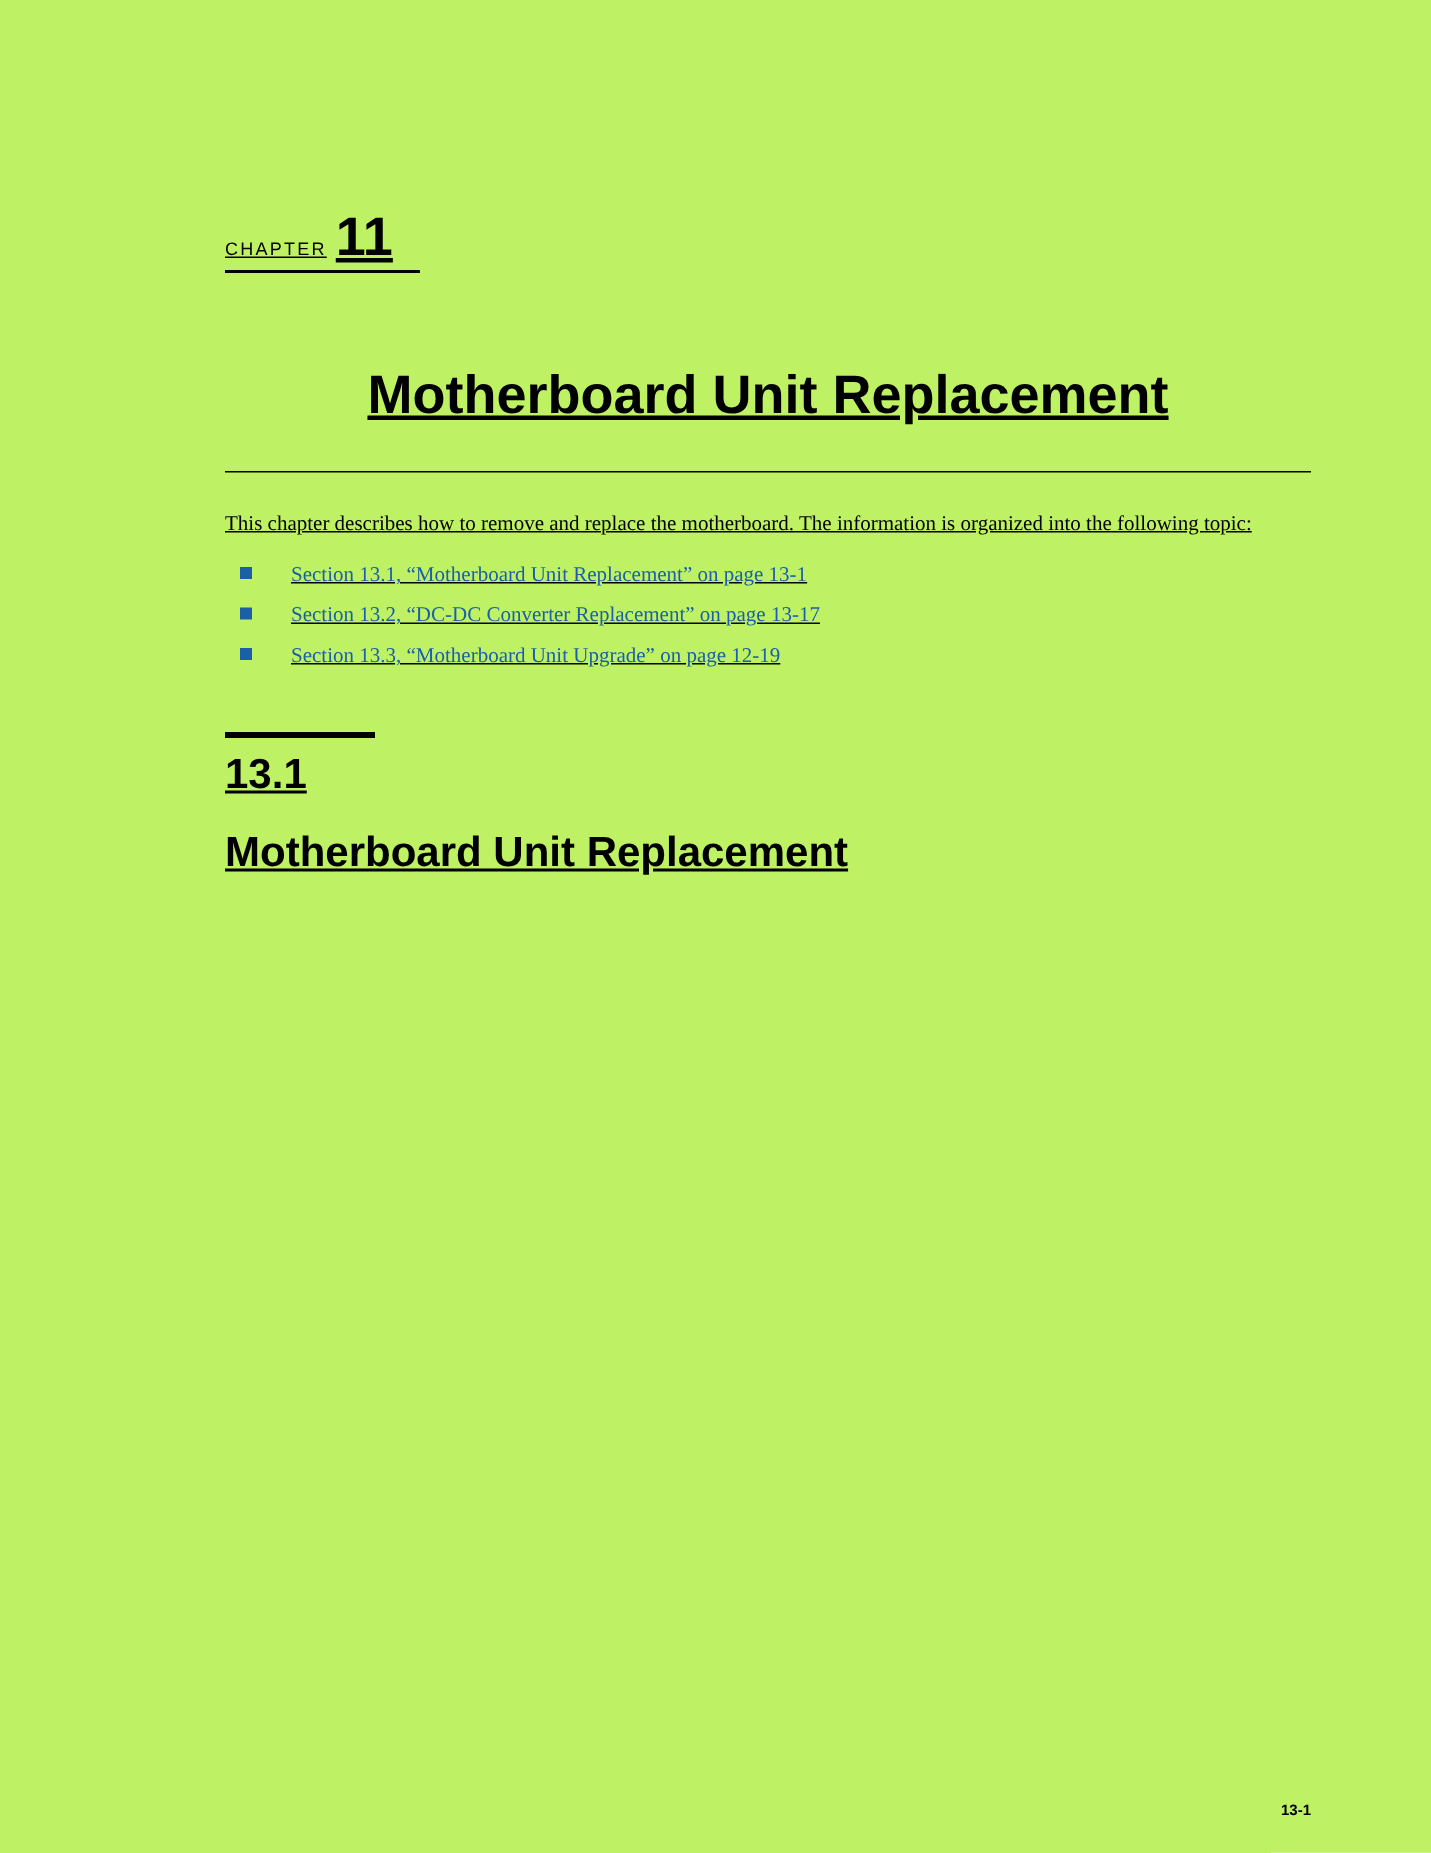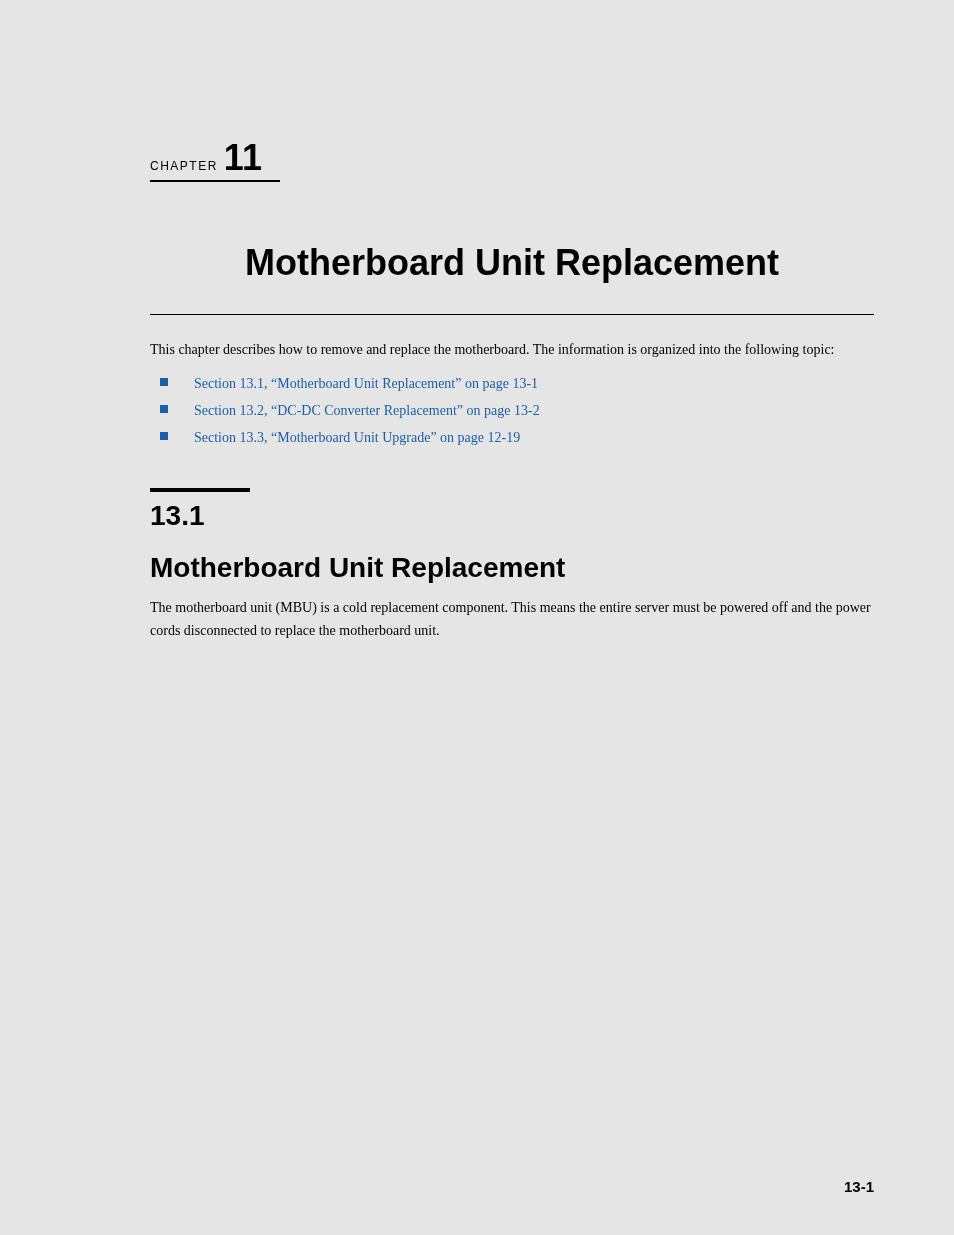--- a/index.html
+++ b/index.html
@@ -13,23 +13,24 @@
       font-family: Georgia, 'Times New Roman', serif;
       width: 954px;
       min-height: 1235px;
       position: relative;
       color: #000000;
     }
 
     .page {
       width: 954px;
       min-height: 1235px;
-      background: #e5e5e5;
+      background: #bef264;
       padding: 0;
       position: relative;
+      text-decoration: underline;
     }
 
     .content-area {
       margin-left: 150px;
       margin-right: 80px;
       padding-top: 140px;
     }
 
     .chapter-label-container {
       display: flex;
@@ -147,24 +148,24 @@
 
     .section-body {
       font-size: 14px;
       line-height: 1.65;
       color: #000000;
       margin-top: 12px;
     }
 
     .page-number {
       position: absolute;
-      bottom: 40px;
+      bottom: 22px;
       right: 80px;
       font-family: Arial, Helvetica, sans-serif;
-      font-size: 15px;
+      font-size: 10px;
       font-weight: bold;
       color: #000000;
     }
   </style>
 </head>
 <body>
 
 <div class="page">
   <div class="content-area">
 
@@ -182,33 +183,32 @@
 
     <p class="intro-text">This chapter describes how to remove and replace the motherboard. The information is organized into the following topic:</p>
 
     <ul class="toc-list">
     <li>
           <span class="toc-bullet"></span>
           <a class="toc-link" href="#section-13-1">Section 13.1, “Motherboard Unit Replacement” on page 13-1</a>
         </li>
         <li>
           <span class="toc-bullet"></span>
-          <a class="toc-link" href="#section-13-2">Section 13.2, “DC-DC Converter Replacement” on page 13-2</a>
+          <a class="toc-link" href="#section-13-2">Section 13.2, “DC-DC Converter Replacement” on page 13-17</a>
         </li>
         <li>
           <span class="toc-bullet"></span>
           <a class="toc-link" href="#section-13-3">Section 13.3, “Motherboard Unit Upgrade” on page 12-19</a>
         </li>
       </ul>
 
     <div class="section-header-container">
       <div class="section-top-bar"></div>
       <div class="section-heading">
         <span class="section-number">13.1</span>
         <span class="section-title">Motherboard Unit Replacement</span>
       </div>
-      <p class="section-body">The motherboard unit (MBU) is a cold replacement component. This means the entire server must be powered off and the power cords disconnected to replace the motherboard unit.</p>
     </div>
 
   </div>
 
   <div class="page-number">13-1</div>
 </div>
 
 </body></html>

